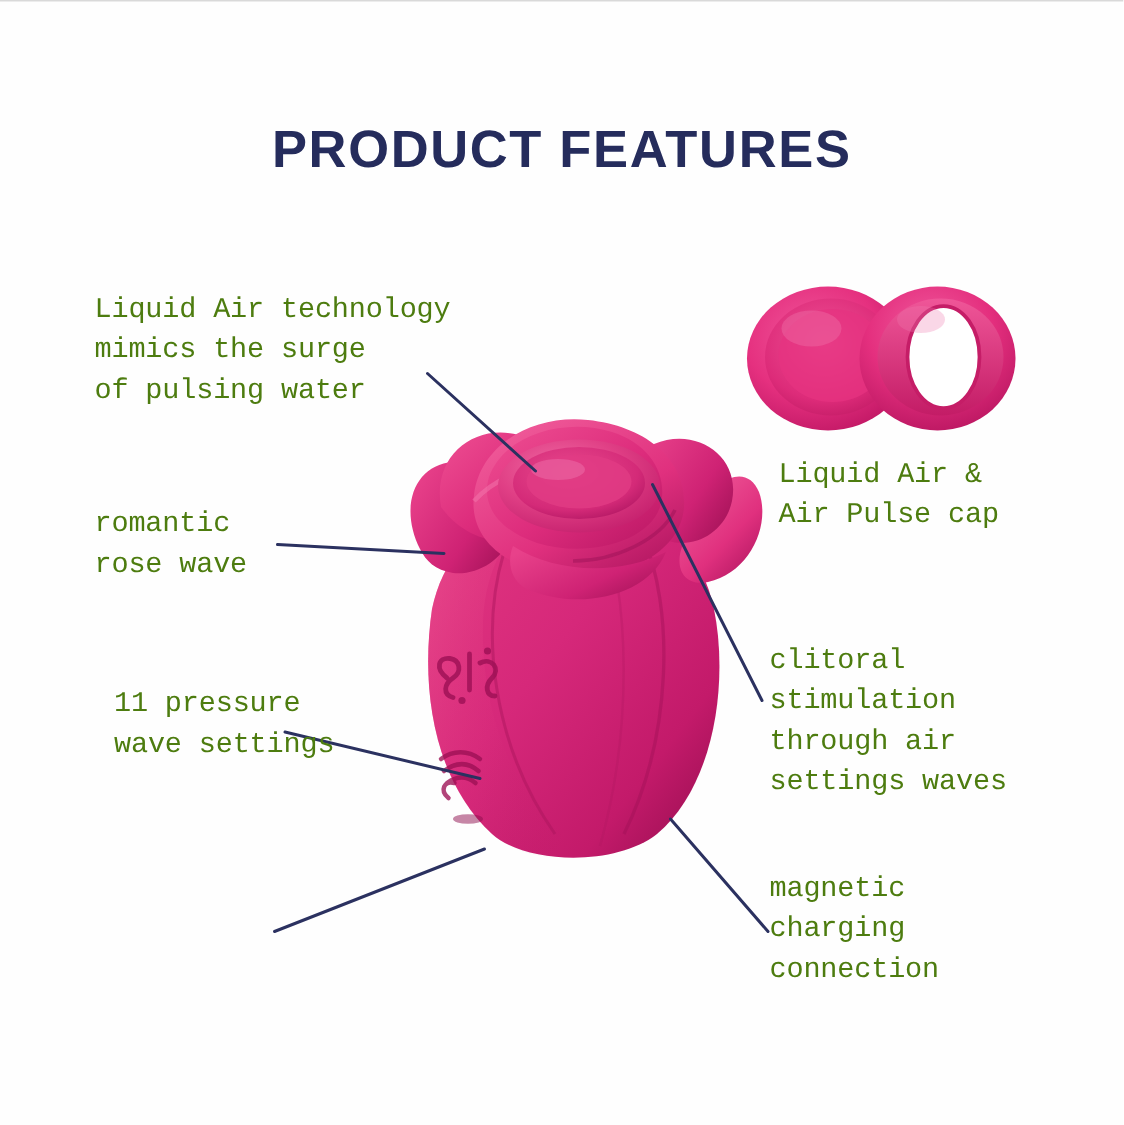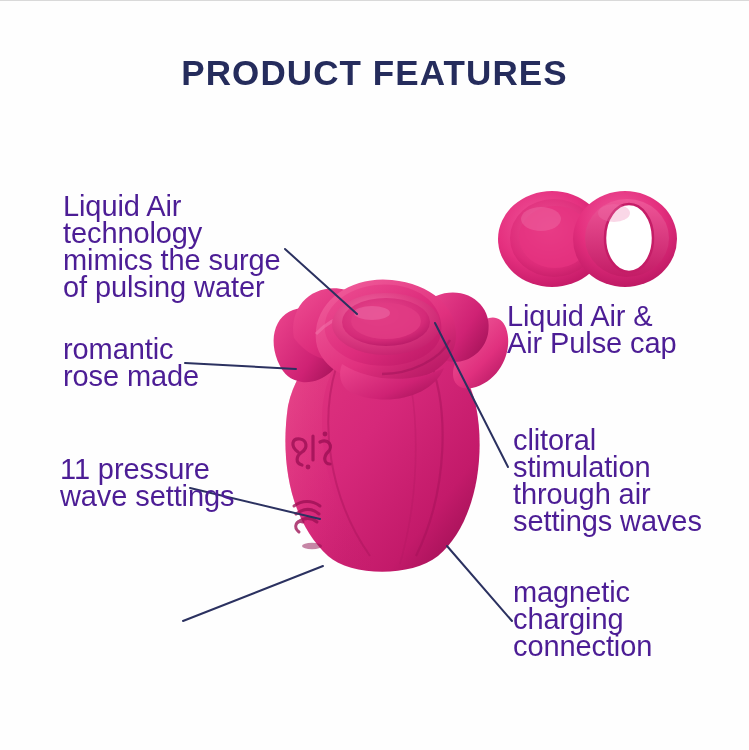--- a/index.html
+++ b/index.html
@@ -19,49 +19,49 @@
     width: 749px;
     height: 750px;
     background: #fefefe;
     border-top: 1px solid #d9d9d9;
     box-sizing: border-box;
     overflow: hidden;
   }
   
   .title {
     position: absolute;
-    top: 52px;
+    top: 79px;
     left: 0;
     width: 749px;
     text-align: center;
     font-size: 35px;
     font-weight: bold;
     letter-spacing: 1.1px;
     color: #252c5c;
     font-family: "Liberation Sans", sans-serif;
   }
   
   .label {
     position: absolute;
-    color: #4c1d95;
-    font-size: 29px;
+    color: #4d7c0f;
+    font-size: 19px;
     line-height: 27px;
-    font-family: Liberation Sans, sans-serif;
+    font-family: Liberation Mono, monospace;
     white-space: pre-line;
     letter-spacing: -0.1px;
   }
   .label.left  { text-align: left; }
   .label.right { text-align: left; }
 
   #label-liquid-air-tech { left: 63px;  top: 192px; width: 260px; }
   #label-rose-shape     { left: 63px;  top: 335px; width: 220px; }
-  #label-pressure-waves { left: 60px;  top: 455px; width: 220px; }
+  #label-pressure-waves { left: 76px;  top: 455px; width: 220px; }
   #label-silicone       { left: 63px;  top: 575px; width: 220px; }
 
-  #label-cap            { left: 507px; top: 302px; width: 225px; }
+  #label-cap            { left: 519px; top: 302px; width: 225px; }
   #label-clitoral       { left: 513px; top: 426px; width: 225px; }
   #label-magnetic       { left: 513px; top: 578px; width: 225px; }
 
   
   #leaders {
     position: absolute;
     left: 0; top: 0;
     width: 749px; height: 750px;
     pointer-events: none;
   }
@@ -243,21 +243,21 @@
 
       <line x1="447" y1="545" x2="512" y2="620"></line>
     </g>
   </svg>
 
   <div class="label left" id="label-liquid-air-tech">Liquid Air technology
 mimics the surge
 of pulsing water</div>
 
   <div class="label left" id="label-rose-shape">romantic
-rose made</div>
+rose wave</div>
 
   <div class="label left" id="label-pressure-waves">11 pressure
 wave settings</div>
 
 
   <div class="label right" id="label-cap">Liquid Air &amp;
 Air Pulse cap</div>
 
   <div class="label right" id="label-clitoral">clitoral
 stimulation

